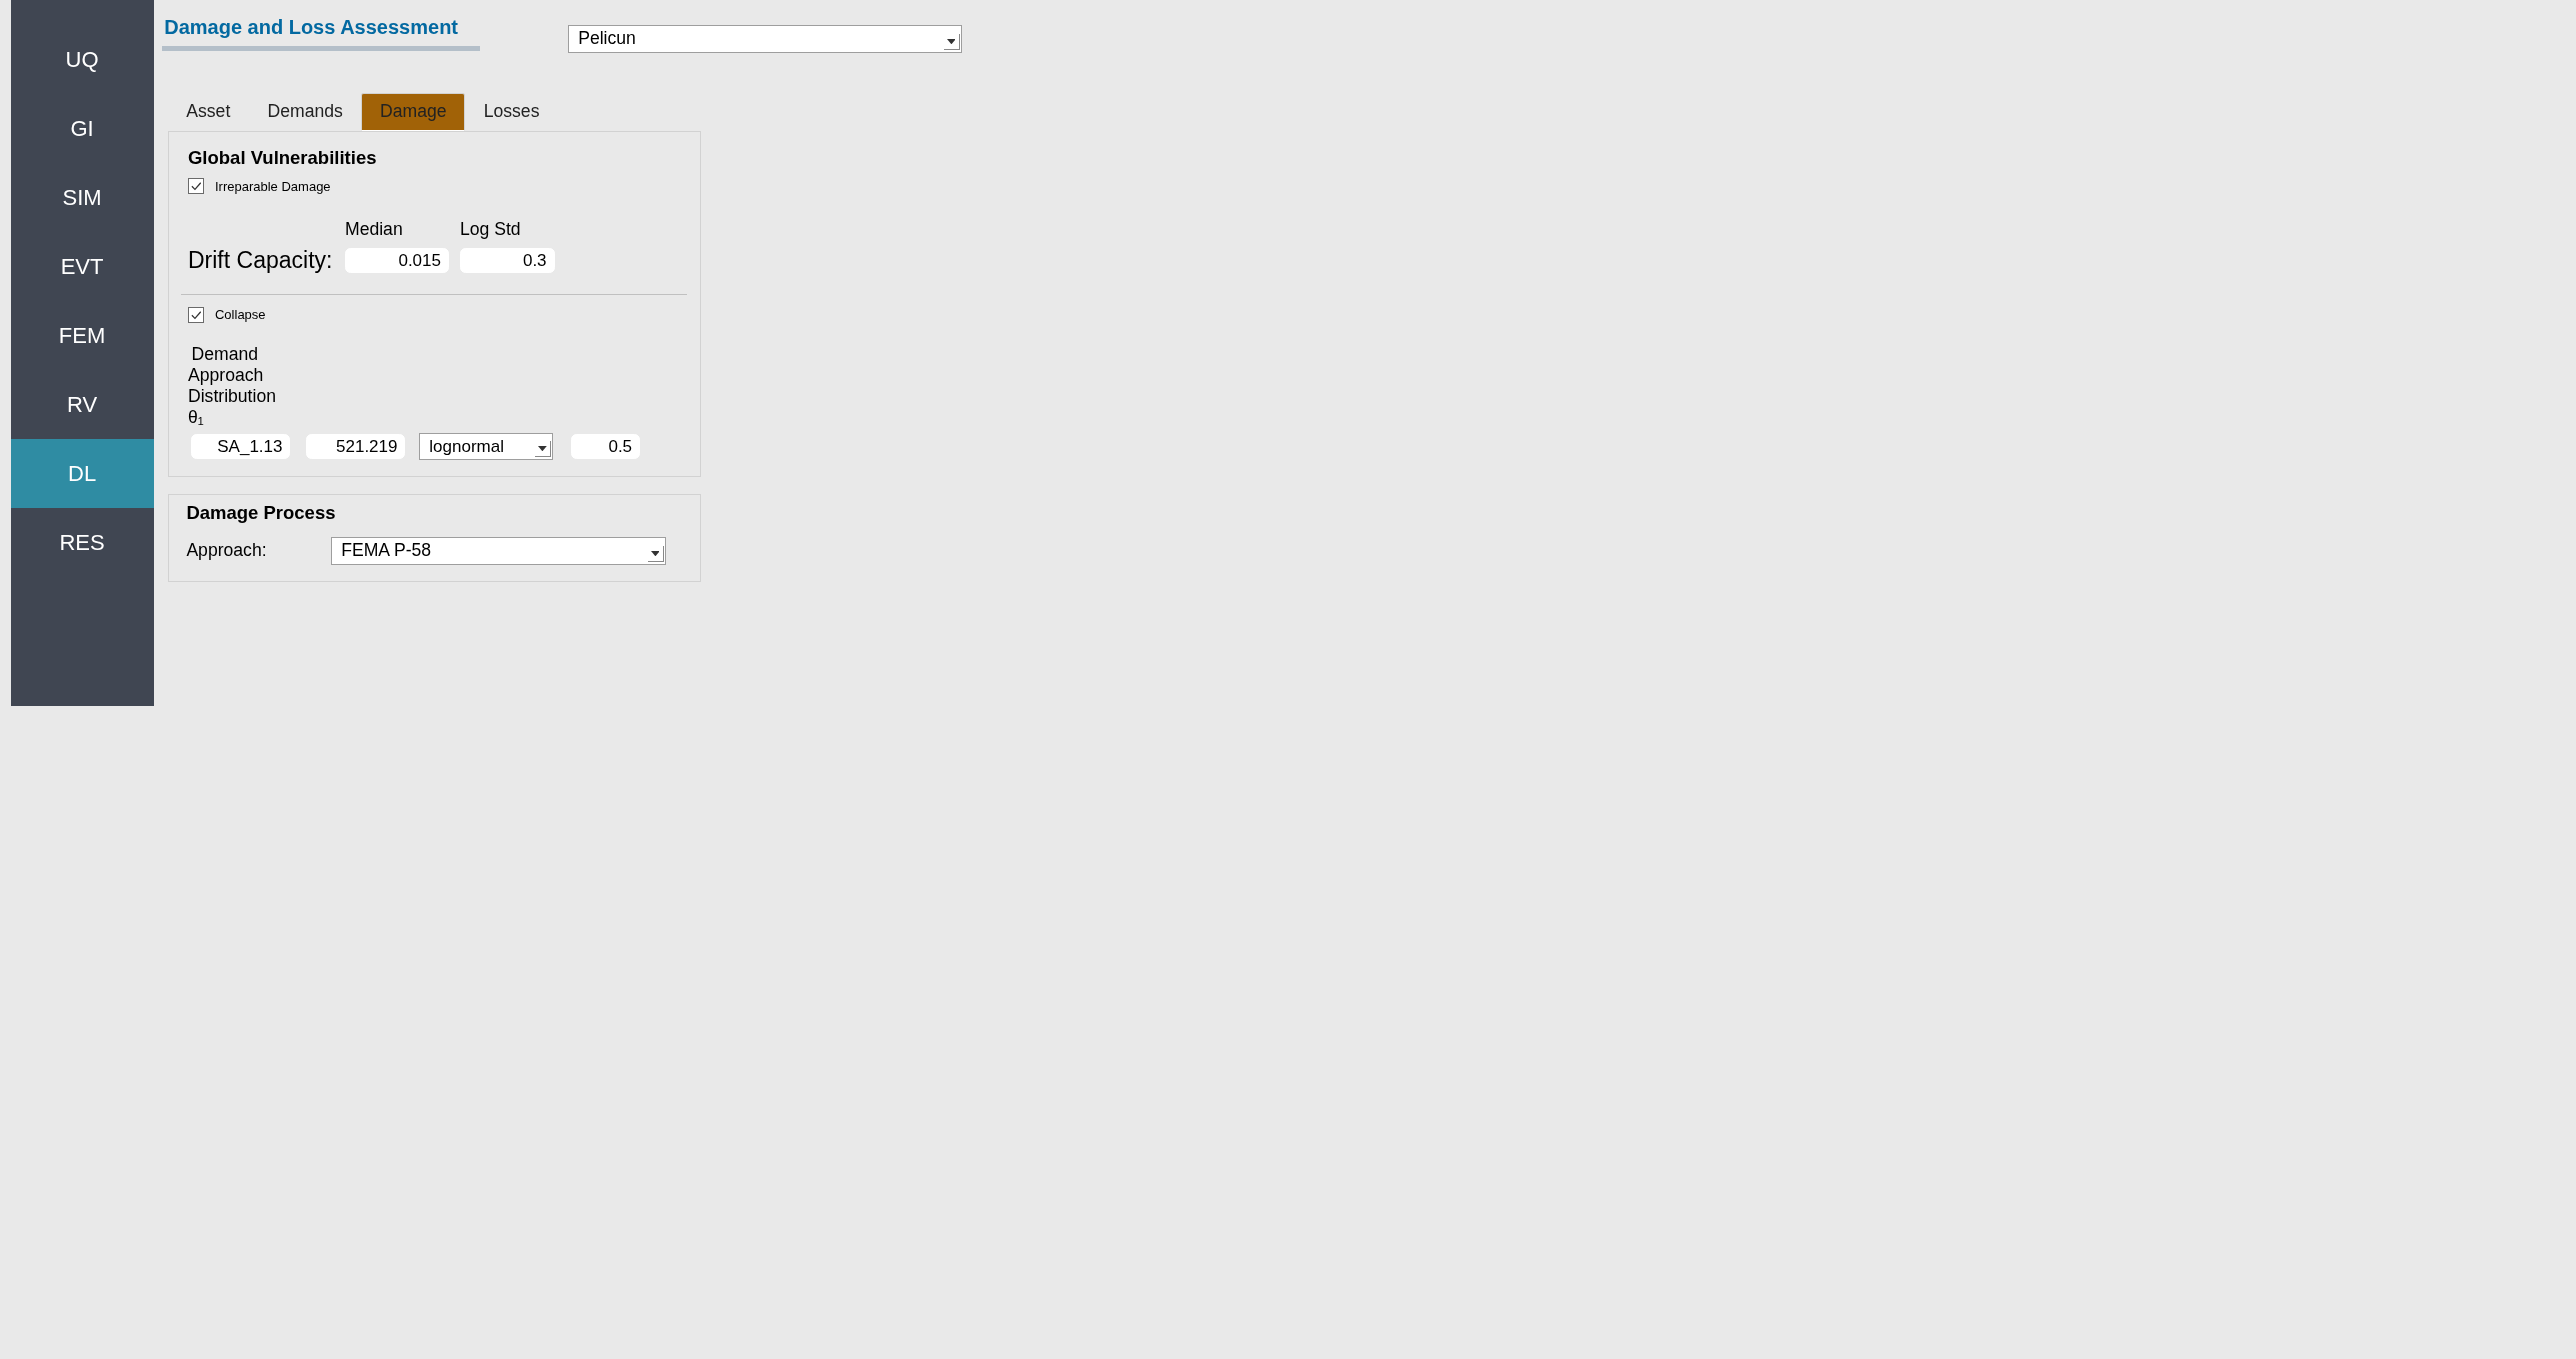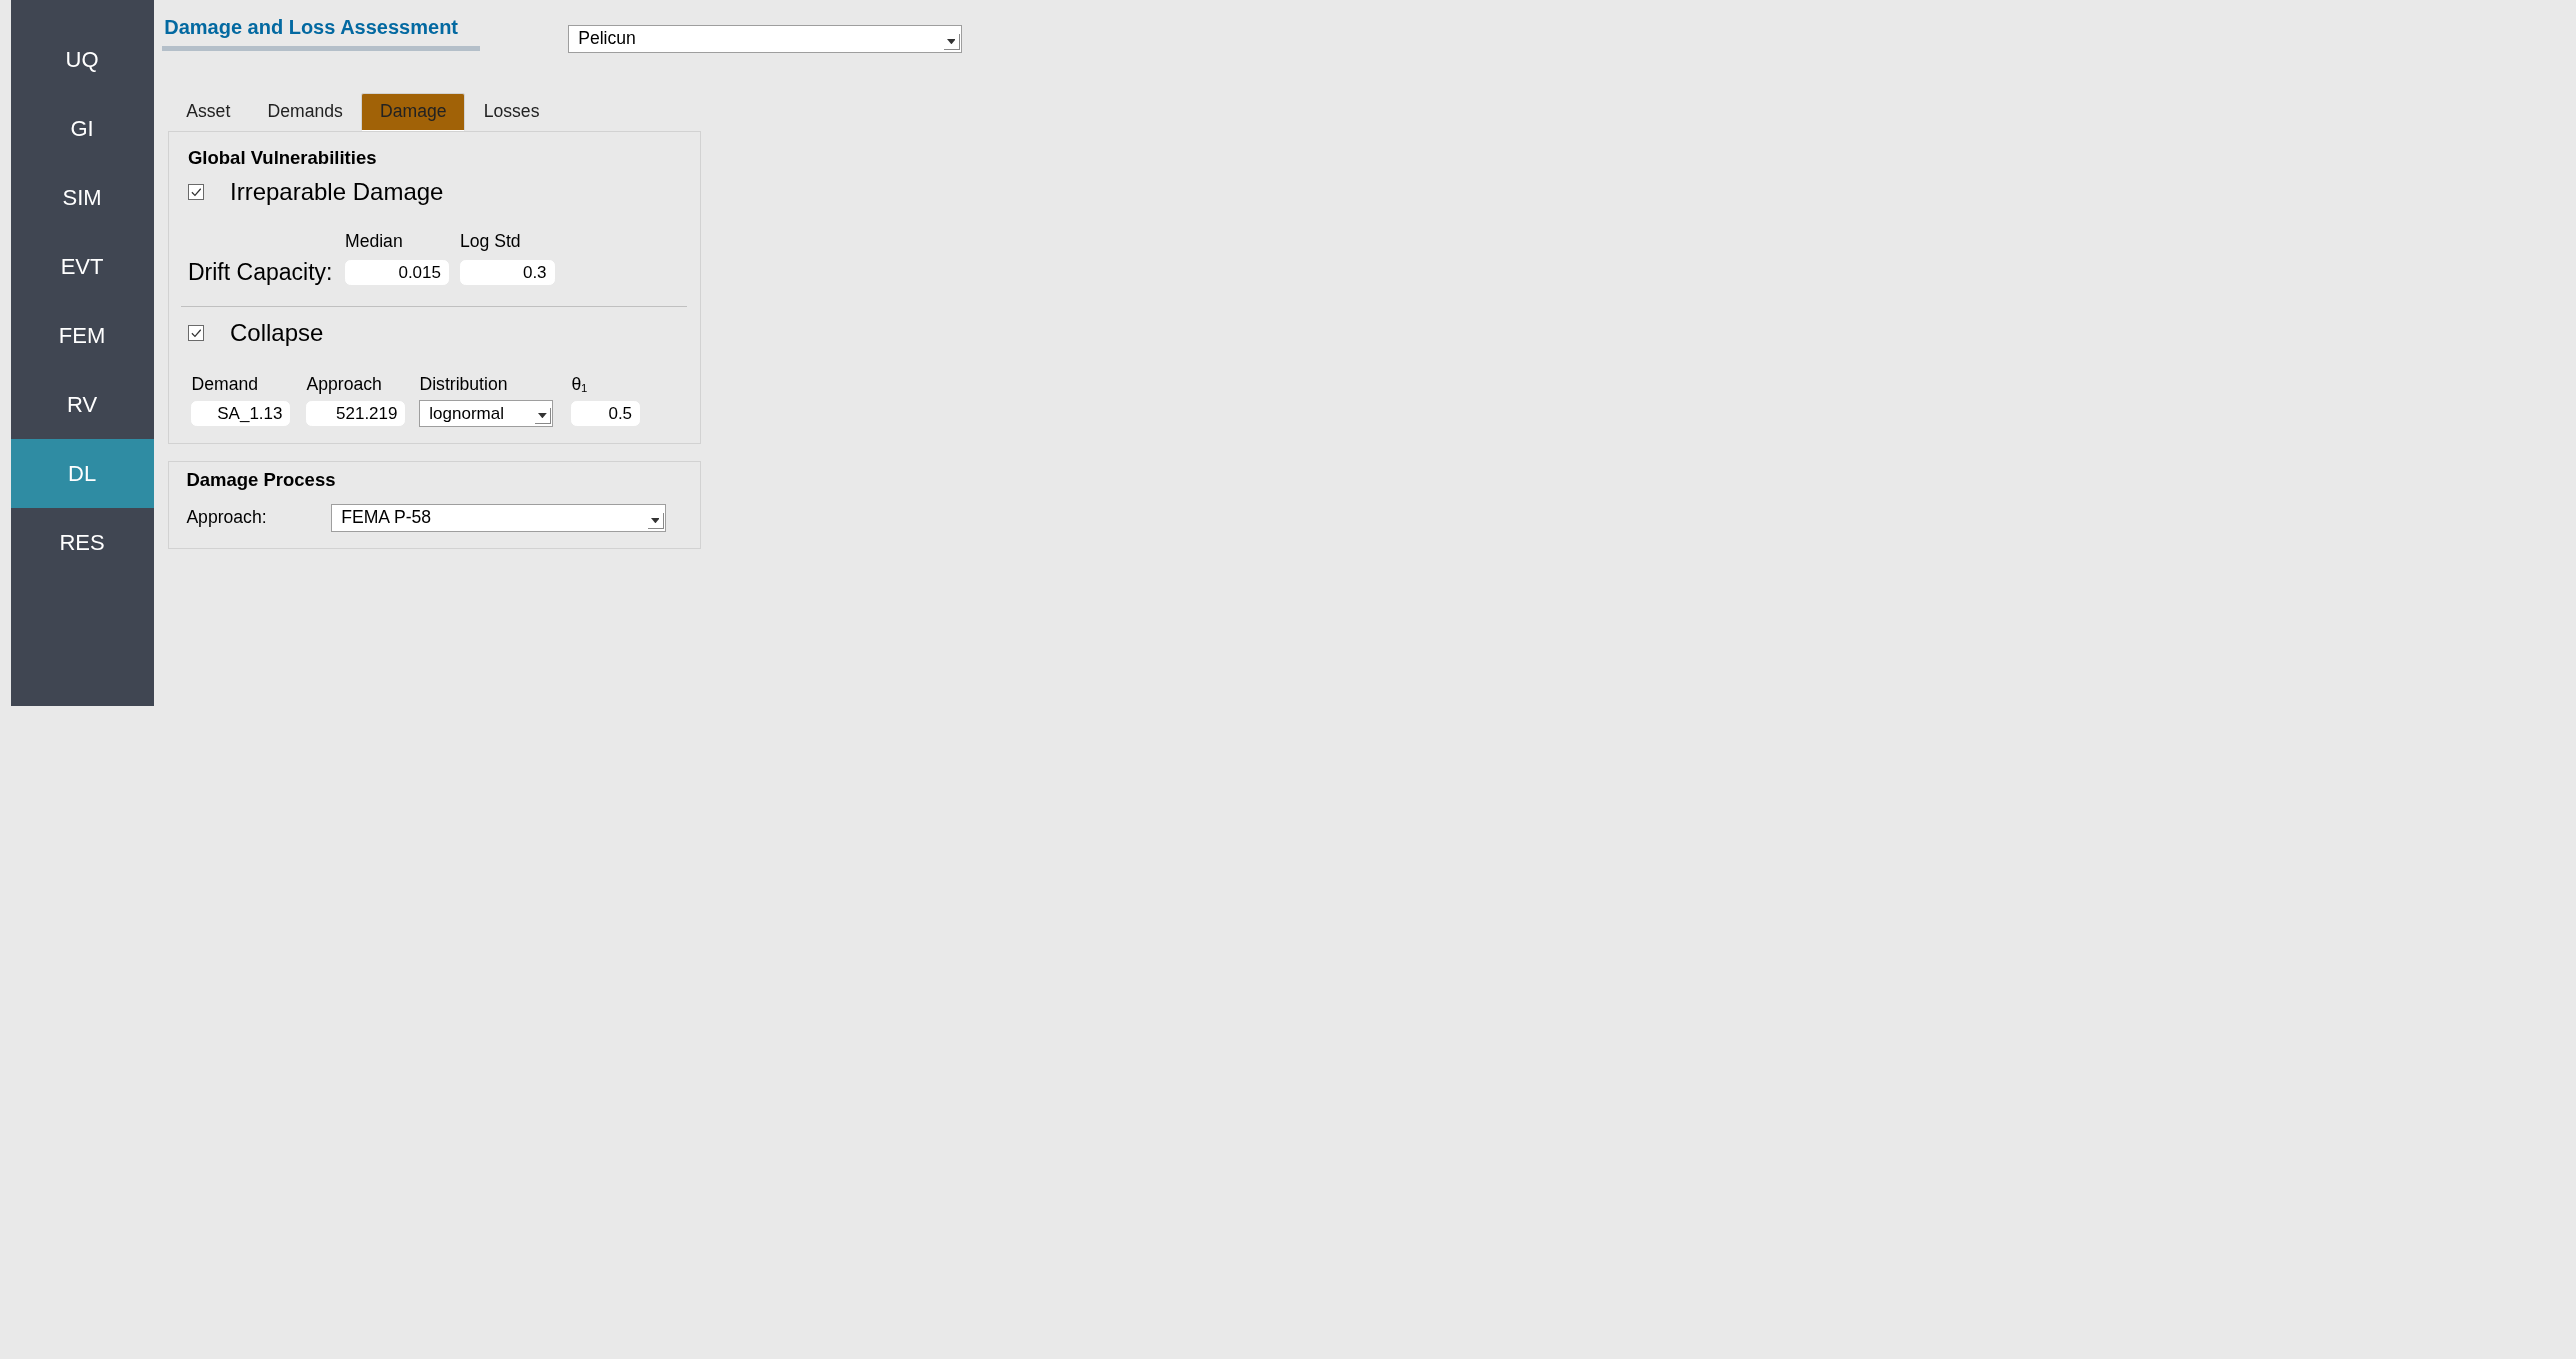--- a/index.html
+++ b/index.html
@@ -115,28 +115,28 @@
   .checkbox {
     width: 16px; height: 16px;
     border: 0.9px solid #6a6a6a;
     background: #fff;
     display: flex;
     align-items: center;
     justify-content: center;
     cursor: pointer;
   }
   .checkbox svg { width: 10.6px; height: 10.6px; }
-  .check-label { margin-left: 26px; font-size: 24px; }
+  .check-label { margin-left: 11px; font-size: 13px; }
   .col-headers {
     display: flex;
     margin-top: 25px;
     margin-left: 14px;
     font-size: 17.6px;
   }
-  .col-headers.alt { margin-top: 27px; }
+  .col-headers.alt { margin-top: 21px; flex-direction: column; }
   .row-inputs {
     display: flex;
     align-items: center;
     margin-top: 7px;
     margin-left: 14px;
   }
   .label-cell { font-size: 23px; }
   .num-input {
     height: 25px;
     background: #fff;

